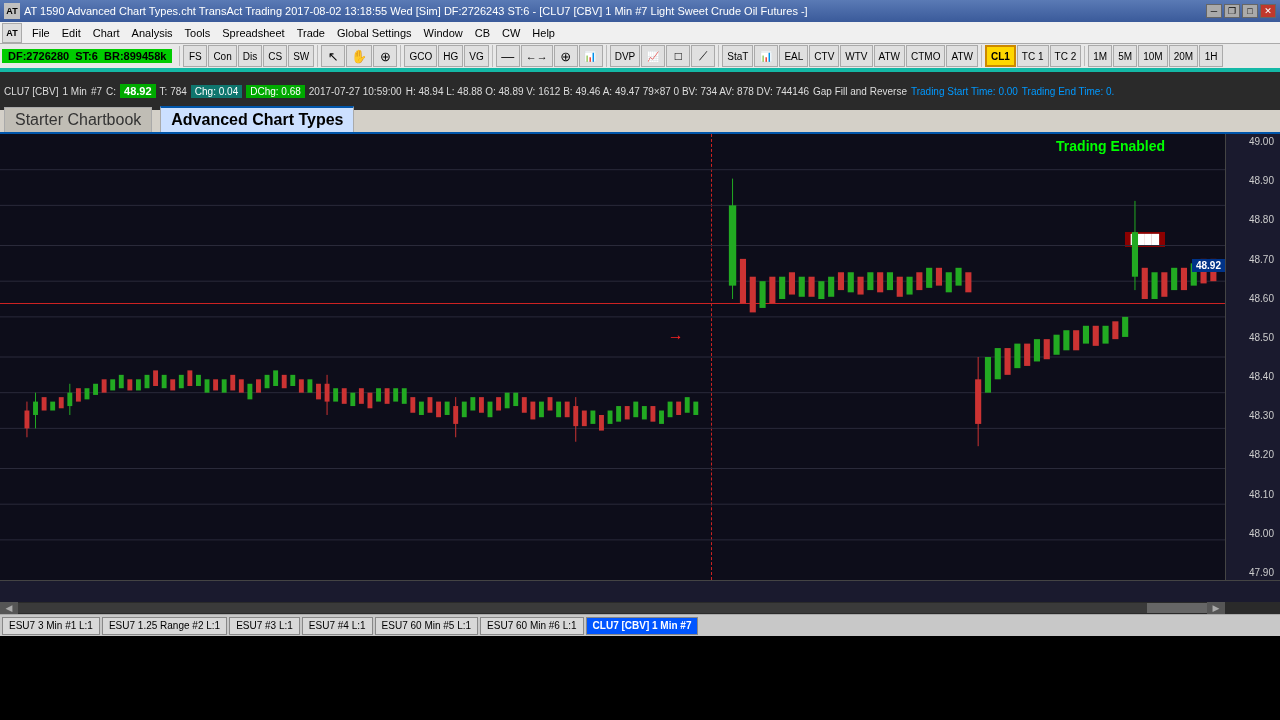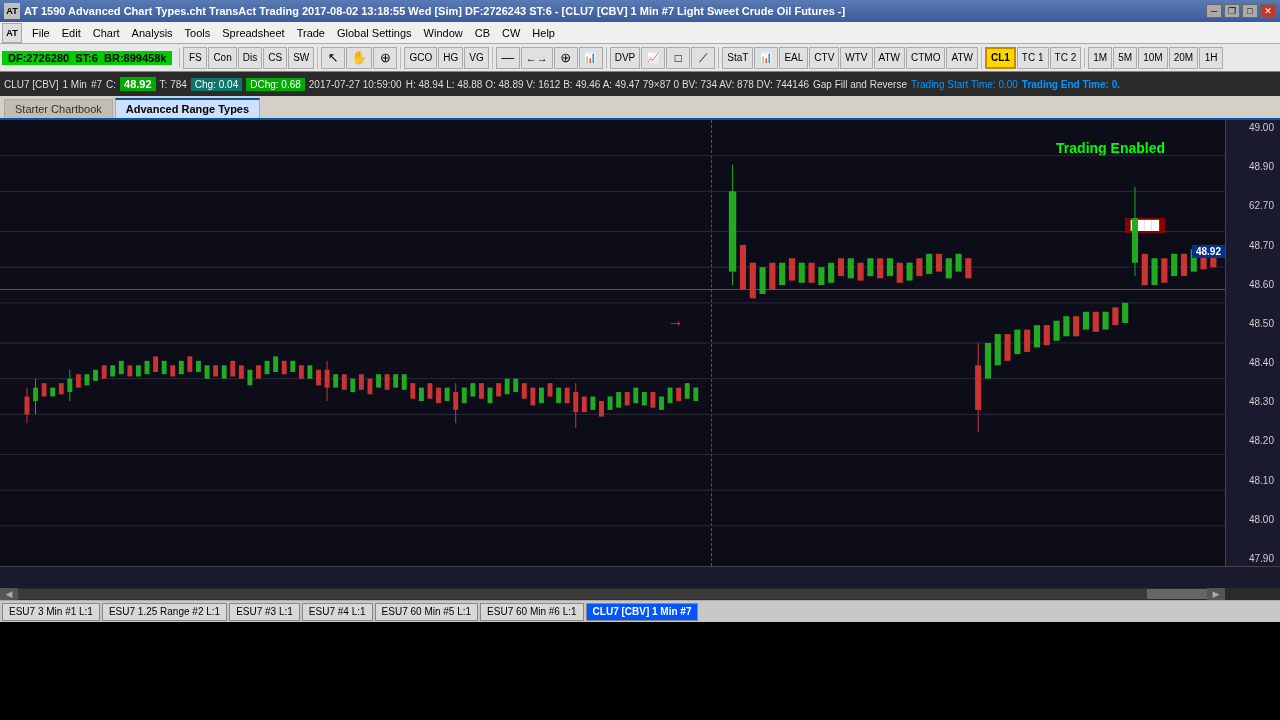--- a/index.html
+++ b/index.html
@@ -40,35 +40,35 @@
     }
 
     
     #toolbar {
       background: #e8e8e8;
       height: 28px;
       display: flex;
       align-items: center;
       padding: 0 2px;
       gap: 1px;
-      border-bottom: 1px solid #14b8a6;
+      border-bottom: 4px solid #14b8a6;
     }
     .tb-group { display: flex; align-items: center; gap: 1px; border-right: 1px solid #bbb; padding-right: 3px; margin-right: 2px; }
     .tb-btn {
       background: #e0e0e0; border: 1px solid #aaa; padding: 2px 4px; font-size: 10px;
       cursor: pointer; height: 22px; display: flex; align-items: center; justify-content: center; min-width: 24px;
       color: #000;
     }
     .tb-btn.active { background: #ffd700; border: 2px solid #cc8800; font-weight: bold; }
     .tb-sep { width: 1px; height: 20px; background: #bbb; margin: 0 2px; }
 
     
     #infobar {
       background: #2a2a2a;
-      height: 24px;
+      height: 38px;
       display: flex;
       align-items: center;
       padding: 0 4px;
       font-size: 10px;
       gap: 4px;
     }
     .info-price-box {
       background: #00aa00; color: white; padding: 1px 4px; font-weight: bold; font-size: 11px;
     }
     .info-chg-box {
@@ -81,22 +81,22 @@
     
     #tabbar {
       background: #d4d0c8;
       height: 24px;
       display: flex;
       align-items: flex-end;
       padding: 0 4px;
       border-bottom: 2px solid #0055aa;
     }
     .tab {
-      padding: 3px 10px; font-size: 11px; cursor: pointer; border: 1px solid #aaa;
-      background: #c0bdb5; color: #333; border-bottom: none; margin-right: 2px;
+      padding: 3px 10px; font-size: 16px; cursor: pointer; border: 1px solid #aaa;
+      background: #c0bdb5; color: #333; border-bottom: none; margin-right: 8px;
     }
     .tab.active { background: #cce0ff; color: #000; border-top: 2px solid #0055aa; font-weight: bold; }
 
     
     #main {
       display: flex;
       height: calc(720px - 22px - 22px - 28px - 22px - 24px - 22px - 22px);
       background: #1a1a2e;
       position: relative;
     }
@@ -166,21 +166,21 @@
     .bottom-tab {
       padding: 2px 6px; font-size: 10px; cursor: pointer; border: 1px solid #888;
       background: #d8d8d8; color: #000; white-space: nowrap; height: 18px;
       display: flex; align-items: center;
     }
     .bottom-tab.active { background: #0055ff; color: white; font-weight: bold; }
 
     
     #trading-enabled {
       position: absolute;
-      top: 20px;
+      top: 4px;
       right: 60px;
       color: #00ff00;
       font-size: 14px;
       font-weight: bold;
       font-family: Arial;
     }
 
     
     .h-line {
       position: absolute;
@@ -242,21 +242,21 @@
       font-size: 11px;
       margin-right: 4px;
     }
   </style>
 </head>
 <body>
 
 <div id="titlebar">
   <div id="titlebar-left">
     <span style="background:#c0c0c0;width:16px;height:16px;display:inline-flex;align-items:center;justify-content:center;font-size:9px;color:#000;font-weight:bold;">AT</span>
-    <span style="font-size:11px;font-weight:bold;">AT 1590 Advanced Chart Types.cht  TransAct Trading  2017-08-02  13:18:55 Wed [Sim]  DF:2726243  ST:6 - [CLU7 [CBV]  1 Min  #7  Light Sweet Crude Oil Futures -]</span>
+    <span style="font-size:11px;">AT 1590 Advanced Chart Types.cht  TransAct Trading  2017-08-02  13:18:55 Wed [Sim]  DF:2726243  ST:6 - [CLU7 [CBV]  1 Min  #7  Light Sweet Crude Oil Futures -]</span>
   </div>
   <div id="titlebar-right">
     <div class="title-btn">─</div>
     <div class="title-btn">❐</div>
     <div class="title-btn">□</div>
     <div class="title-btn close">✕</div>
   </div>
 </div>
 
 <div id="menubar">
@@ -335,26 +335,26 @@
   <span style="color:#ddd;">#7</span>
   <span style="color:#ddd;">C:</span>
   <span class="info-price-box">48.92</span>
   <span style="color:#ddd;">T: 784</span>
   <span class="info-chg-box">Chg: 0.04</span>
   <span class="info-dchg-box">DChg: 0.68</span>
   <span style="color:#ddd;">2017-07-27 10:59:00</span>
   <span style="color:#ddd;">H: 48.94  L: 48.88  O: 48.89  V: 1612  B: 49.46  A: 49.47  79×87 0 BV: 734 AV: 878 DV: 744146</span>
   <span style="color:#ddd;"> Gap Fill and Reverse</span>
   <span style="color:#0099ff;"> Trading Start Time: 0.00</span>
-  <span style="color:#0099ff;font-weight:bold;"> Trading End Time: 0.</span>
+  <span style="color:#0099ff;"> Trading End Time: 0.</span>
 </div>
 
 <div id="tabbar">
   <div class="tab">Starter Chartbook</div>
-  <div class="tab active">Advanced Range Types</div>
+  <div class="tab active">Advanced Chart Types</div>
 </div>
 
 <div id="main" style="height:480px;display:flex;flex-direction:column;">
   <div style="display:flex;flex:1;position:relative;background:#0d0d1a;overflow:hidden;">
 
     <div id="chart-area" style="flex:1;position:relative;">
 
       <div id="trading-enabled">Trading Enabled</div>
 
       <div id="pos-box" style="top:22%;right:60px;">████</div>
@@ -524,21 +524,21 @@
           <rect x="98.8%" y="28%" width="0.5%" height="5%" fill="#cc3333"></rect>
         </g>
       </svg>
 
       <div id="price-tag" style="top:28%;right:0;background:#003388;color:white;padding:1px 4px;font-size:10px;font-weight:bold;">48.92</div>
     </div>
 
     <div id="price-axis">
       <div class="price-level">49.00</div>
       <div class="price-level">48.90</div>
-      <div class="price-level">62.70</div>
+      <div class="price-level">48.80</div>
       <div class="price-level">48.70</div>
       <div class="price-level">48.60</div>
       <div class="price-level">48.50</div>
       <div class="price-level">48.40</div>
       <div class="price-level">48.30</div>
       <div class="price-level">48.20</div>
       <div class="price-level">48.10</div>
       <div class="price-level">48.00</div>
       <div class="price-level">47.90</div>
     </div>

